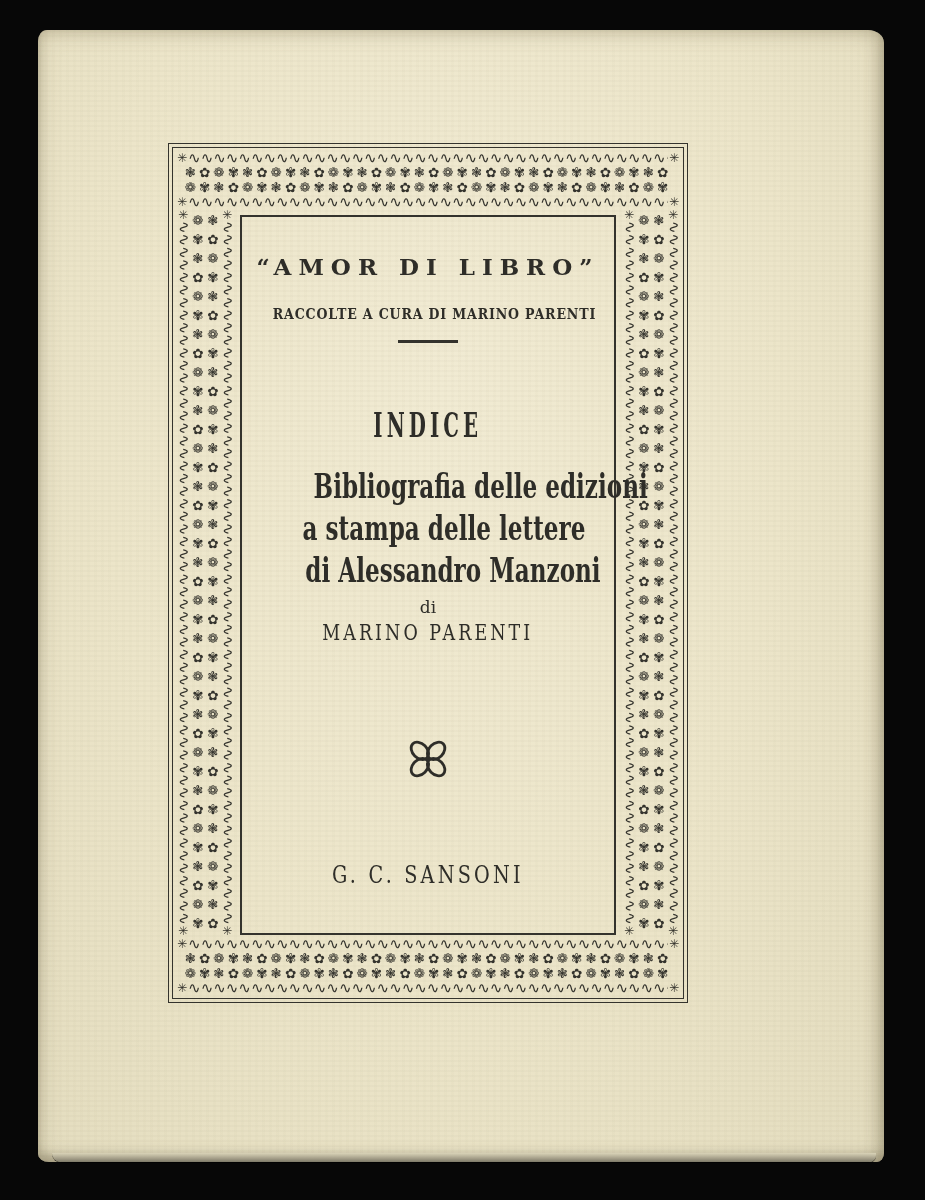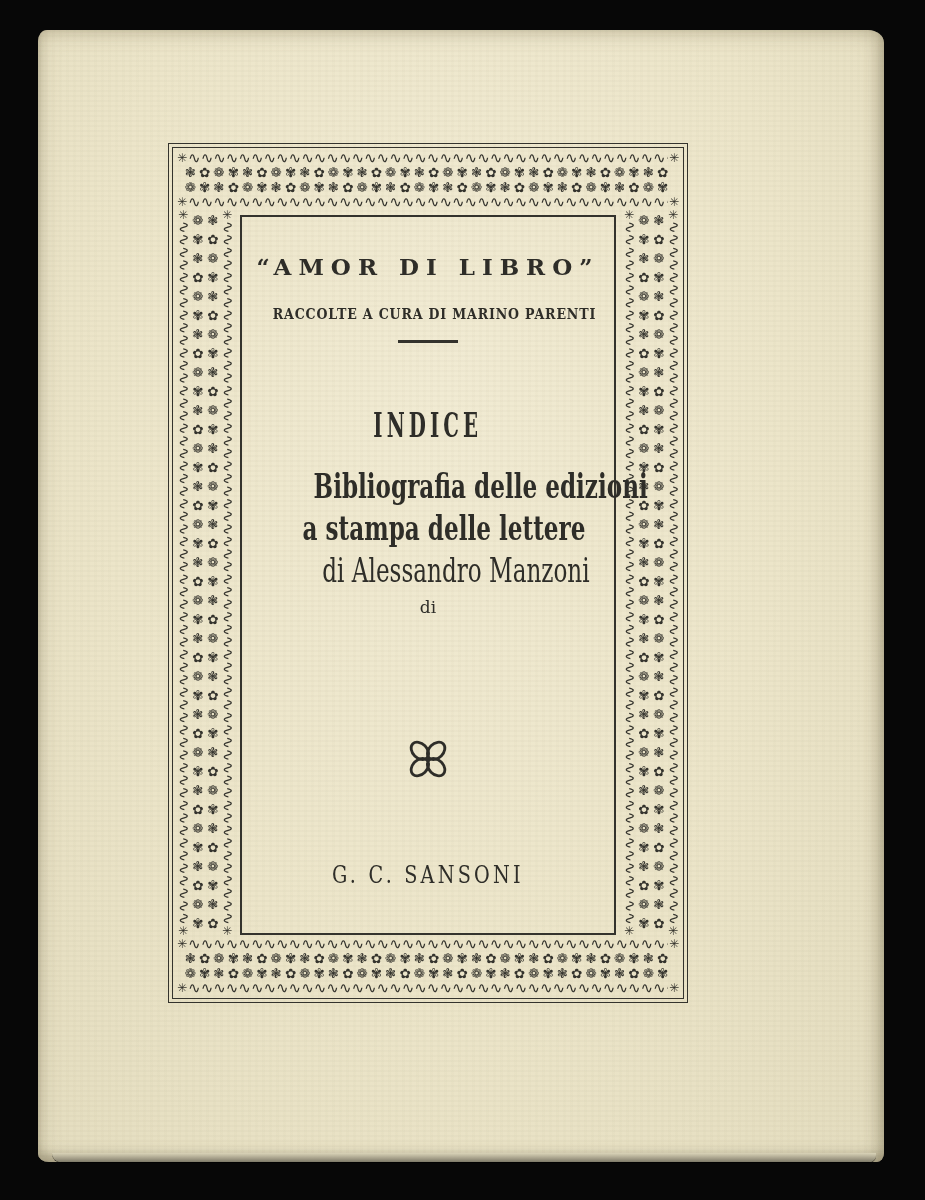--- a/index.html
+++ b/index.html
@@ -80,21 +80,21 @@
   #series-sub2{top:88px;font-size:15px;font-weight:bold;letter-spacing:1px;}
   #series-sub2 .sx{transform:scaleX(.84);}
   #divider{position:absolute;top:123px;left:50%;width:60px;height:3px;margin-left:-30px;background:#34332d;}
   #main-title{top:188px;font-size:34px;font-weight:bold;letter-spacing:7px;}
   #main-title .sx{transform:scaleX(.58);}
   #connector{top:228px;font-size:20px;font-style:italic;}
   #sub-line1{top:250px;font-size:33px;font-weight:bold;}
   #sub-line1 .sx{transform:scaleX(.70);}
   #sub-line2{top:292px;font-size:33px;font-weight:bold;}
   #sub-line2 .sx{transform:scaleX(.70);}
-  #sub-line3{top:334px;font-size:33px;font-weight:normal;padding-left:23px;}
+  #sub-line3{top:334px;font-size:33px;font-weight:bold;}
   #sub-line3 .sx{transform:scaleX(.70);}
   #author-prefix{top:380px;font-size:17px;}
   #author{top:402px;font-size:23px;letter-spacing:4px;}
   #author .sx{transform:scaleX(.76);}
   #clover{position:absolute;top:520px;left:50%;margin-left:-22px;width:44px;height:44px;}
   #publisher{top:644px;font-size:24px;font-weight:normal;letter-spacing:4px;}
   #publisher .sx{transform:scaleX(.80);}
 </style>
 </head>
 <body>
@@ -183,20 +183,23 @@
         </div>
         <div class="line" id="sub-line2">
           <span class="sx">a stampa delle lettere</span>
         </div>
         <div class="line" id="sub-line3">
           <span class="sx">di Alessandro Manzoni</span>
         </div>
         <div class="line" id="author-prefix">
           <span class="sx">di</span>
         </div>
+        <div class="line" id="author">
+          <span class="sx">MARINO PARENTI</span>
+        </div>
 
         <svg id="clover" viewBox="0 0 44 44">
           <g fill="none" stroke="#2e2d28" stroke-width="2.8" stroke-linejoin="round">
             <ellipse cx="22" cy="10.5" rx="7.2" ry="10" transform="rotate(45 22 22)"></ellipse>
             <ellipse cx="22" cy="10.5" rx="7.2" ry="10" transform="rotate(135 22 22)"></ellipse>
             <ellipse cx="22" cy="10.5" rx="7.2" ry="10" transform="rotate(225 22 22)"></ellipse>
             <ellipse cx="22" cy="10.5" rx="7.2" ry="10" transform="rotate(315 22 22)"></ellipse>
           </g>
         </svg>
 

